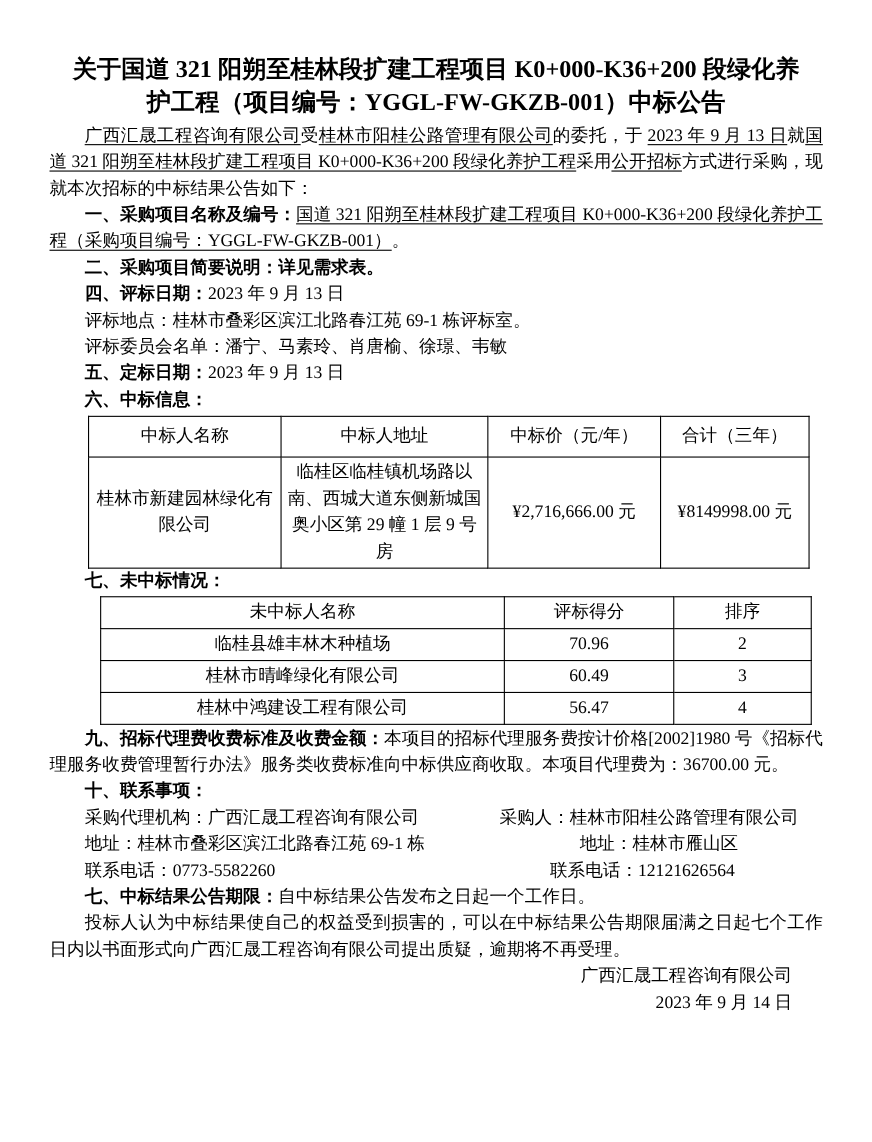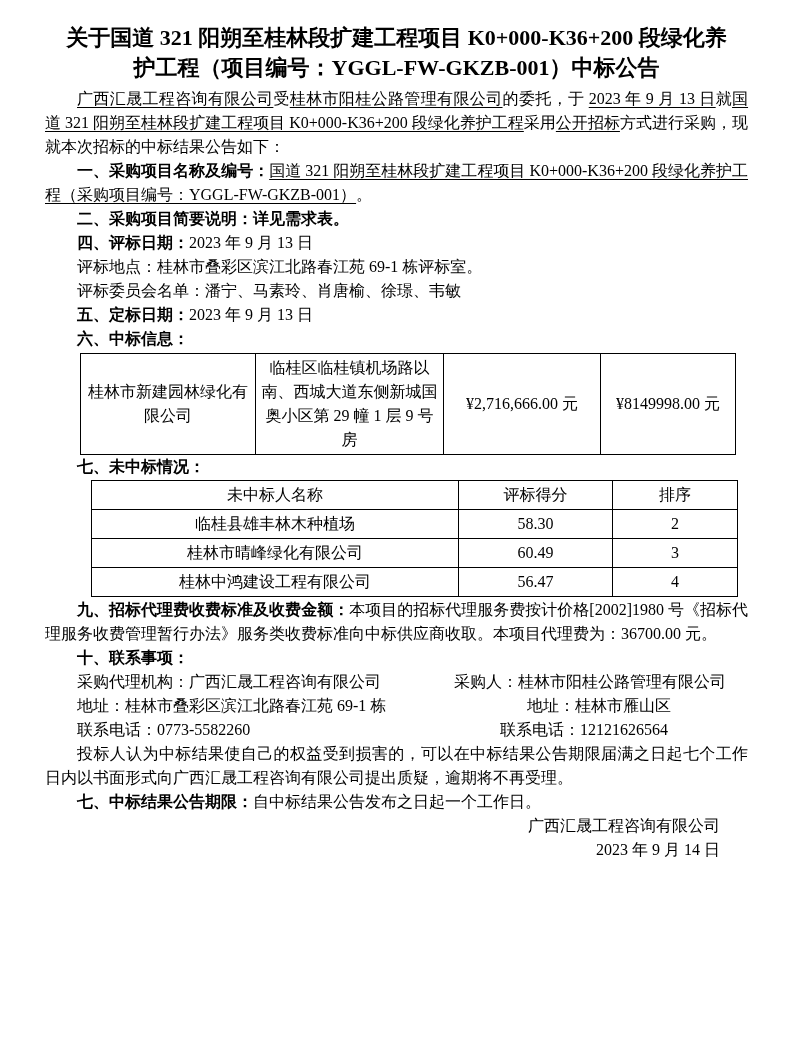--- a/index.html
+++ b/index.html
@@ -6,21 +6,21 @@
   .page {
     position:relative;
     width:793px; height:1038px;
     box-sizing:border-box;
     background:#ffffff;
     color:#000000;
     font-family:"Liberation Serif","DejaVu Serif",serif;
     font-size:16px;
     line-height:24px;
     text-align:justify;
-    padding:23px 45px 0 45px;
+    padding:48px 45px 0 45px;
     overflow:hidden;
   }
   .title {
     font-size:22px;
     font-weight:bold;
     line-height:30px;
     text-align:center;
     margin:0 0 4px 0;
   }
   p { margin:0; text-indent:2em; }
@@ -77,20 +77,26 @@
   <p><span class="b">六、中标信息：</span></p>
 
   <table class="t1">
     <colgroup>
         <col style="width:175px">
         <col style="width:188px">
         <col style="width:157px">
         <col style="width:135px">
       </colgroup>
     <tbody>
+        <tr class="hrow">
+      <th>中标人名称</th>
+      <th>中标人地址</th>
+      <th>中标价（元/年）</th>
+      <th>合计（三年）</th>
+    </tr>
     <tr class="brow">
       <td>桂林市新建园林绿化有限公司</td>
       <td>临桂区临桂镇机场路以南、西城大道东侧新城国奥小区第 29 幢 1 层 9 号房</td>
       <td class="nowrap">¥2,716,666.00 元</td>
       <td class="nowrap">¥8149998.00 元</td>
     </tr>
   </tbody>
     </table>
 
   <p><span class="b">七、未中标情况：</span></p>
@@ -102,21 +108,21 @@
         <col style="width:125px">
       </colgroup>
     <tbody>
         <tr class="hrow">
       <th>未中标人名称</th>
       <th>评标得分</th>
       <th>排序</th>
     </tr>
     <tr class="drow">
       <td>临桂县雄丰林木种植场</td>
-      <td>58.30</td>
+      <td>70.96</td>
       <td>2</td>
     </tr>
     <tr class="drow">
       <td>桂林市晴峰绿化有限公司</td>
       <td>60.49</td>
       <td>3</td>
     </tr>
     <tr class="drow">
       <td>桂林中鸿建设工程有限公司</td>
       <td>56.47</td>
@@ -126,20 +132,20 @@
     </table>
 
   <p><span class="b">九、招标代理费收费标准及收费金额：</span><span>本项目的招标代理服务费按计价格[2002]1980 号《招标代理服务收费管理暂行办法》服务类收费标准向中标供应商收取。本项目代理费为：36700.00 元。</span></p>
 
   <p><span class="b">十、联系事项：</span></p>
 
   <p class="contact"><span>采购代理机构：广西汇晟工程咨询有限公司</span><span class="cright cr1">采购人：桂林市阳桂公路管理有限公司</span></p>
   <p class="contact"><span>地址：桂林市叠彩区滨江北路春江苑 69-1 栋</span><span class="cright cr2">地址：桂林市雁山区</span></p>
   <p class="contact"><span>联系电话：0773-5582260</span><span class="cright cr4">联系电话：12121626564</span></p>
 
+  <p><span class="b">七、中标结果公告期限：</span><span>自中标结果公告发布之日起一个工作日。</span></p>
+
   <p>投标人认为中标结果使自己的权益受到损害的，可以在中标结果公告期限届满之日起七个工作日内以书面形式向广西汇晟工程咨询有限公司提出质疑，逾期将不再受理。</p>
-
-  <p><span class="b">七、中标结果公告期限：</span><span>自中标结果公告发布之日起一个工作日。</span></p>
 
   <p class="sign">广西汇晟工程咨询有限公司</p>
   <p class="sign">2023 年 9 月 14 日</p>
 
 </div>
 
 </body></html>

